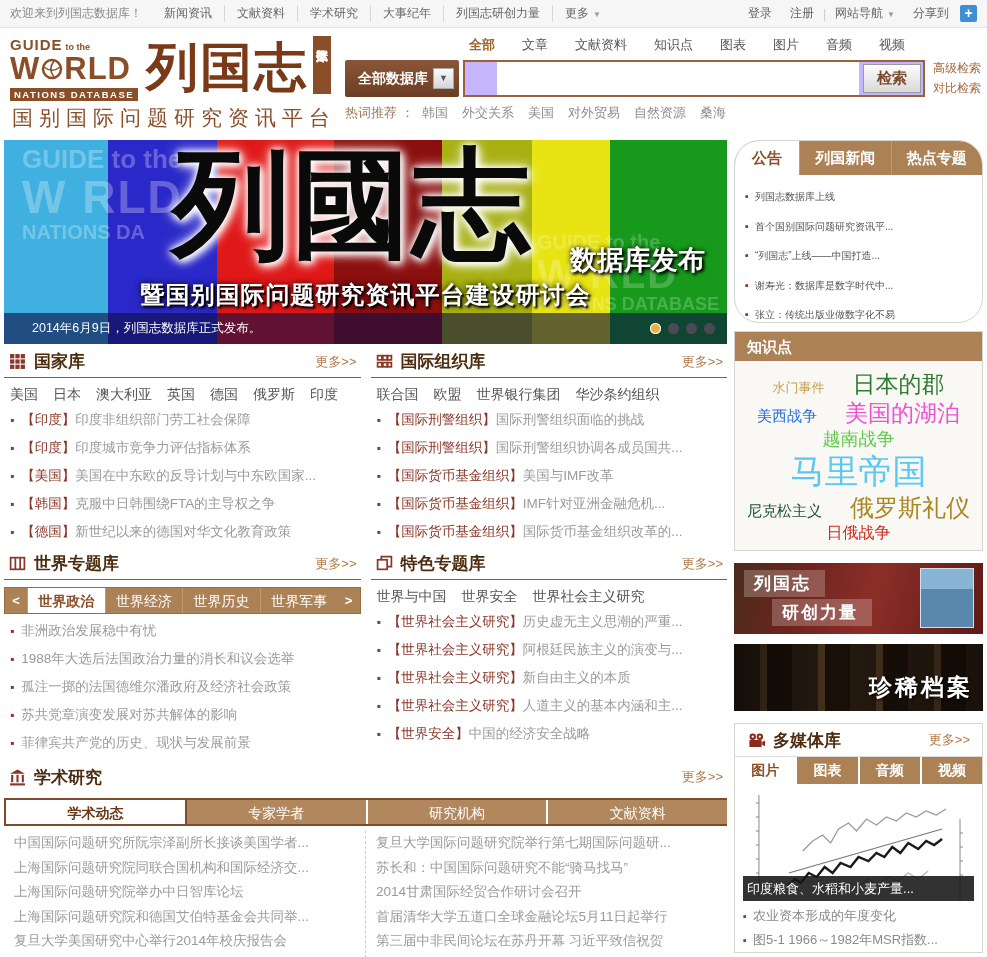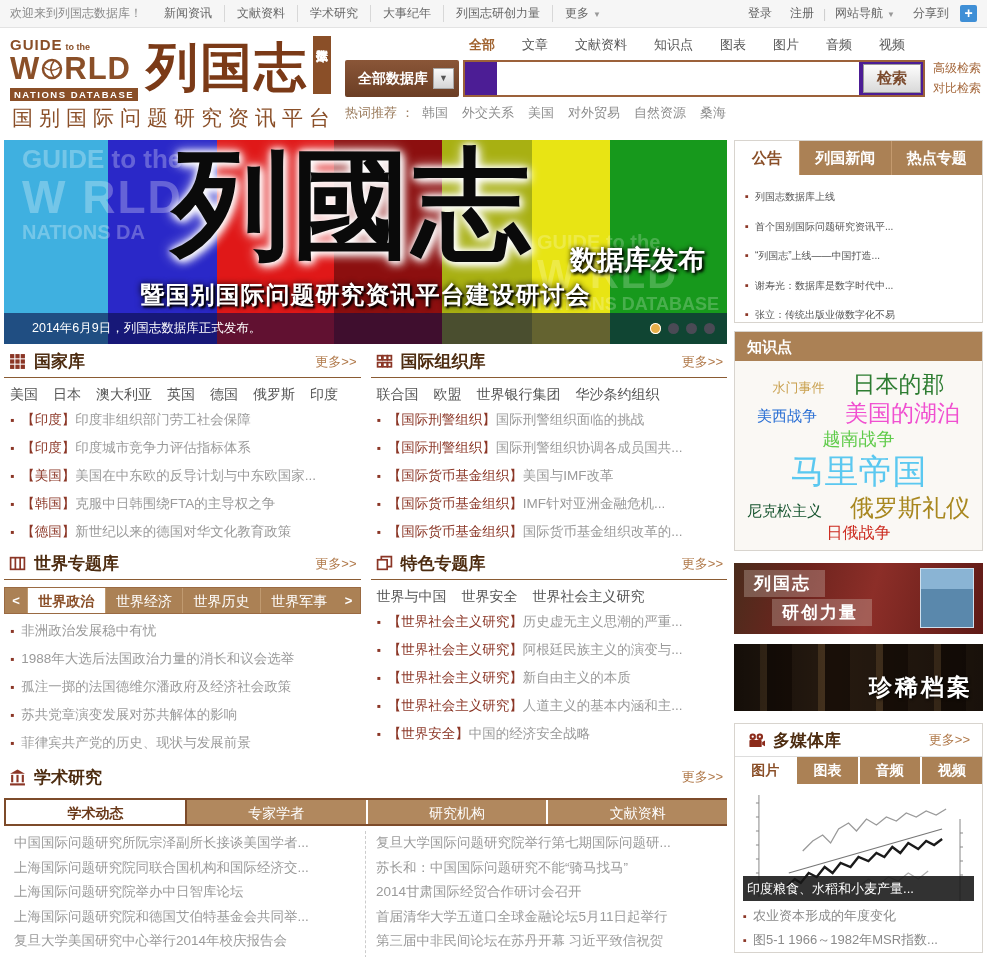--- a/index.html
+++ b/index.html
@@ -40,21 +40,21 @@
   .scope-tabs { margin-left:124px; display:flex; gap:27px; height:24px; align-items:center; font-size:13px; }
   .scope-tab { color:#555; cursor:pointer; }
   .scope-tab.active { color:#a0622e; font-weight:bold; }
   .search-row { display:flex; margin-top:3px; height:37px; align-items:stretch; }
   .db-select { width:114px; background:linear-gradient(#8a5638,#6b3e24); color:#fff;
     font-size:14px; font-weight:bold; display:flex; align-items:center; padding-left:13px;
     position:relative; border-radius:2px; cursor:pointer; }
   .db-arrow { position:absolute; right:5px; top:8px; width:21px; height:21px;
     background:linear-gradient(#fafafa,#d5d5d5); border:1px solid #a8a8a8; text-align:center;
     line-height:19px; font-size:9px; color:#555; }
-  .search-box { flex:1; border:2px solid #9c613a; margin-left:4px; position:relative; background:#4c1d95;padding-left:32px; }
+  .search-box { flex:1; border:2px solid #9c613a; margin-left:4px; position:relative; background:#c4b5fd;padding-left:32px; }
   .search-input { border:0; outline:none; width:calc(100% - 64px); height:100%; padding:0 8px; font-size:14px; }
   .search-btn { position:absolute; right:2px; top:2px; bottom:2px; width:58px;
     background:linear-gradient(#fdfdfd,#d9d9d9); border:1px solid #9a9a9a; color:#7b4a2d;
     font-size:15px; font-weight:bold; cursor:pointer; }
   .adv-links { margin-left:8px; display:flex; flex-direction:column; justify-content:center;
     gap:3px; font-size:12px; color:#a5683c; white-space:nowrap; }
   .adv-links span { cursor:pointer; }
   .hot-row { margin-top:7px; display:flex; align-items:center; font-size:13px; color:#8c8c8c; }
   .hot-label { color:#9a7b5c; }
   .hot-colon { margin:0 8px 0 4px; color:#9a7b5c; }
@@ -121,21 +121,21 @@
   .ac-tab.active { background:#fff; color:#6b3a1a; font-weight:bold;
     border-left:2px solid #7d4b2a; border-right:2px solid #7d4b2a; }
   .academic-cols { display:flex; margin-top:5px; }
   .ac-col { flex:1; min-width:0; padding:0 10px; }
   .ac-col + .ac-col { border-left:1px dashed #ccc; }
   .ac-item { font-size:13.5px; color:#9a9a9a; line-height:24.5px; white-space:nowrap;
     overflow:hidden; cursor:pointer; }
 
   
   .box { border:1px solid #d8d4ce; background:#fff; }
-  .news-box { height:183px; overflow:hidden; }
+  .news-box { height:183px; overflow:hidden;border-radius:25px; }
   .news-tabs { display:flex; height:34px; background:#ab8155; }
   .news-tab { flex:1; color:#fff; font-size:15px; font-weight:bold; text-align:center;
     line-height:34px; border-left:1px solid #c49a6e; cursor:pointer; white-space:nowrap; }
   .news-tab.active { background:#fff; color:#8a4f28; flex:0 0 64px; border-left:none; }
   .news-list { padding:7px 10px; }
   .news-item { font-size:10px; color:#555; line-height:28.5px; white-space:nowrap; overflow:hidden; cursor:pointer; }
   .news-item::before { content:"▪"; color:#8b3626; margin-right:6px; font-size:11px; }
 
   .kn-box { margin-top:8px; height:220px; overflow:hidden; }
   .kn-head { height:29px; background:#ab8155; color:#fff; font-size:15px; font-weight:bold;

